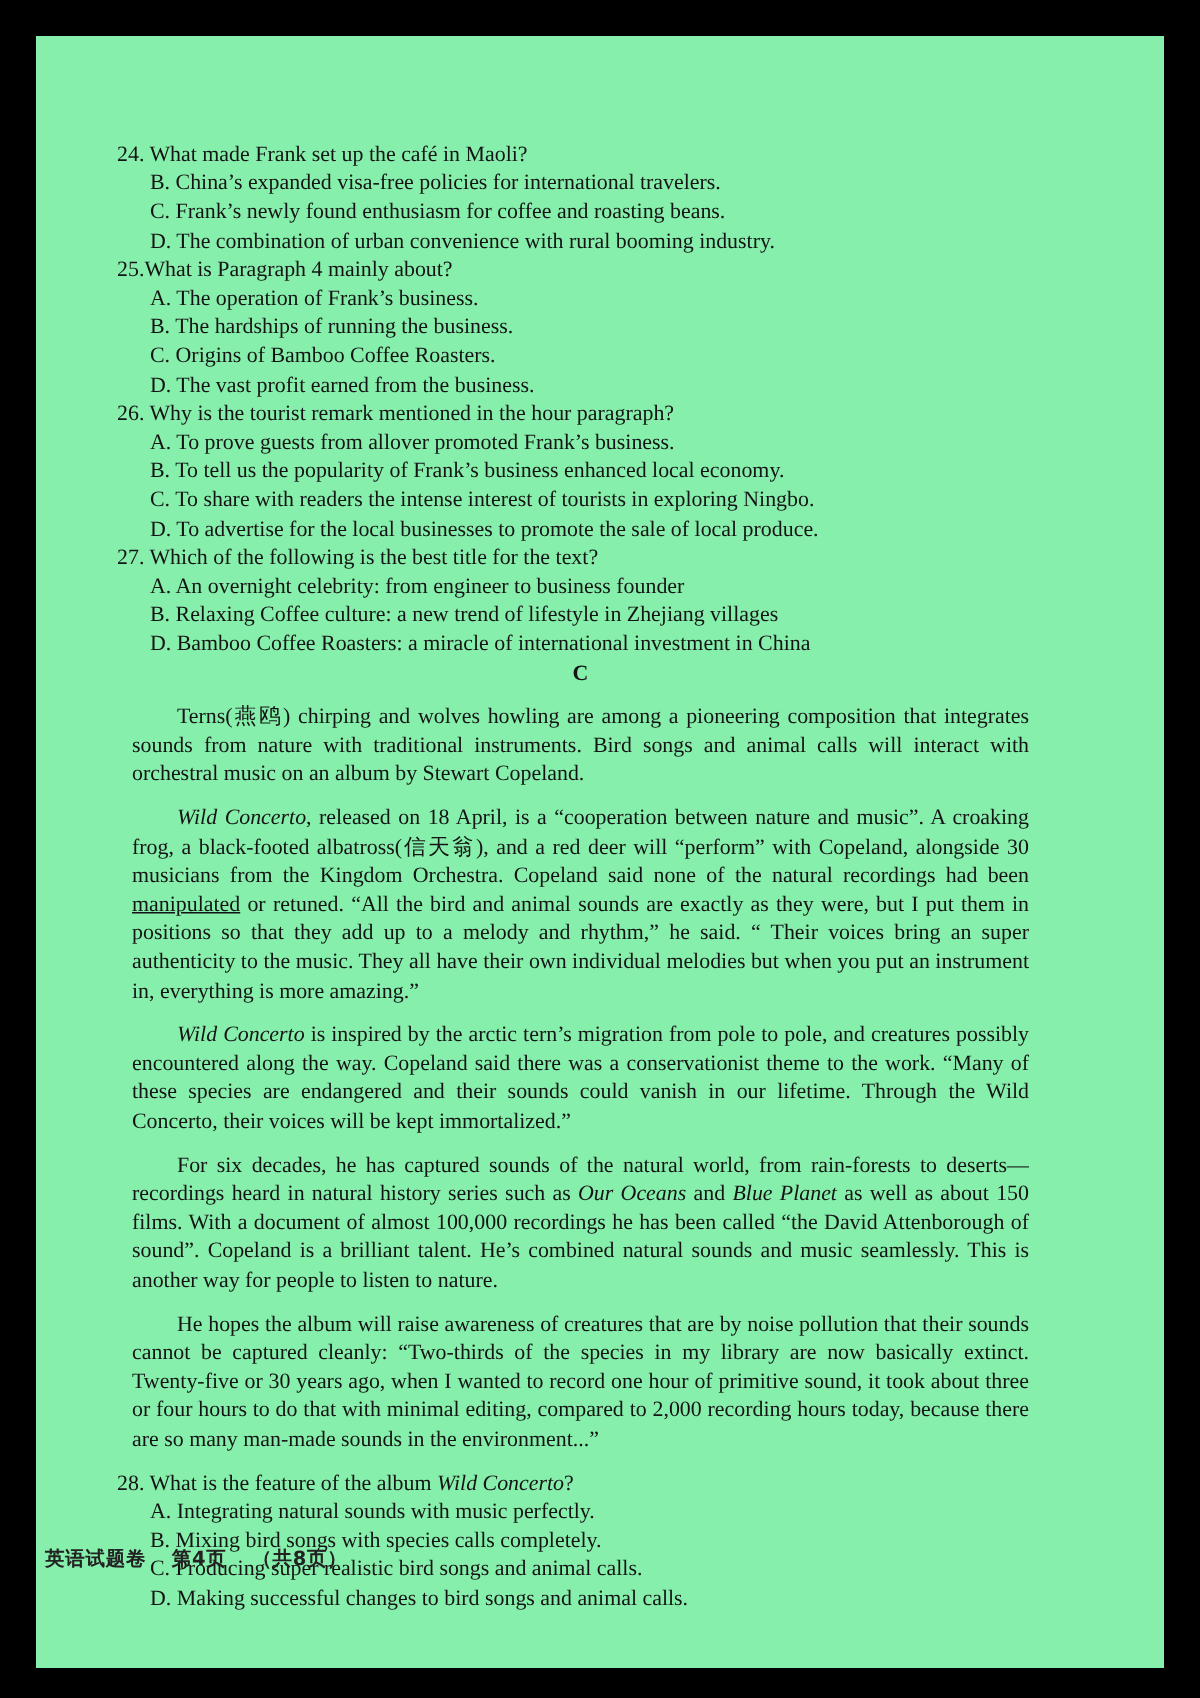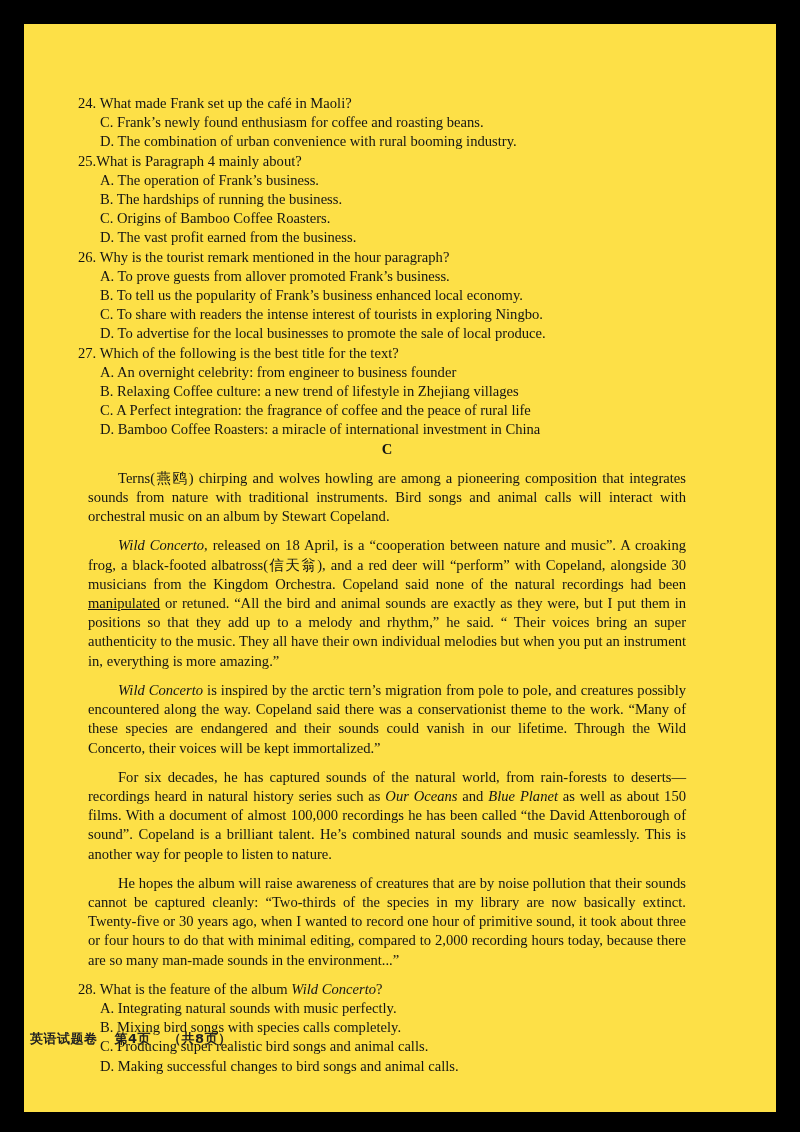--- a/index.html
+++ b/index.html
@@ -4,21 +4,21 @@
 <style>
   html, body { margin: 0; padding: 0; }
   body {
     width: 800px; height: 1132px; background: #000;
     position: relative; overflow: hidden;
     font-family: "Liberation Serif", "DejaVu Serif", serif;
     color: #141414;
   }
   .page {
     position: absolute; left: 24px; top: 24px;
-    width: 752px; height: 1088px; background: #fde047;
+    width: 752px; height: 1088px; background: #86efac;
   }
   .content {
     position: absolute; left: 54px; top: 70px; width: 618px;
     font-size: 14.6px; line-height: 19.2px;
   }
   .q { margin: 0; }
   .opt { margin: 0; padding-left: 22px; }
   .opt-row { display: flex; padding-left: 22px; flex-direction: column; }
   .opt-row .col { width: 312px; }
   .sec { text-align: center; font-weight: bold; margin: 0; }
@@ -32,20 +32,21 @@
   .footer span { margin: 0 6px; }
 </style>
 </head>
 <body>
 
 <div class="page">
   <div class="content">
 
     <div>
       <p class="q"><span>24.</span> <span>What made Frank set up the café in Maoli?</span></p>
+      <p class="opt">B. China’s expanded visa-free policies for international travelers.</p>
       <p class="opt">C. Frank’s newly found enthusiasm for coffee and roasting beans.</p>
       <p class="opt">D. The combination of urban convenience with rural booming industry.</p>
     </div>
 
     <div>
       <p class="q"><span>25.</span><span>What is Paragraph 4 mainly about?</span></p>
       <div class="opt-row">
         <span class="col">A. The operation of Frank’s business.</span>
         <span class="col">B. The hardships of running the business.</span>
       </div>
@@ -60,21 +61,20 @@
       <p class="opt">A. To prove guests from allover promoted Frank’s business.</p>
       <p class="opt">B. To tell us the popularity of Frank’s business enhanced local economy.</p>
       <p class="opt">C. To share with readers the intense interest of tourists in exploring Ningbo.</p>
       <p class="opt">D. To advertise for the local businesses to promote the sale of local produce.</p>
     </div>
 
     <div>
       <p class="q"><span>27.</span> <span>Which of the following is the best title for the text?</span></p>
       <p class="opt">A. An overnight celebrity: from engineer to business founder</p>
       <p class="opt">B. Relaxing Coffee culture: a new trend of lifestyle in Zhejiang villages</p>
-      <p class="opt">C. A Perfect integration: the fragrance of coffee and the peace of rural life</p>
       <p class="opt">D. Bamboo Coffee Roasters: a miracle of international investment in China</p>
     </div>
 
     <p class="sec">C</p>
 
     <div>
       <p class="para">Terns(燕鸥) chirping and wolves howling are among a pioneering composition that integrates sounds from nature with traditional instruments. Bird songs and animal calls will interact with orchestral music on an album by Stewart Copeland.</p>
       <p class="para"><i>Wild Concerto</i><span>, released on 18 April, is a “cooperation between nature and music”. A croaking frog, a black-footed albatross(信天翁), and a red deer will “perform” with Copeland, alongside 30 musicians from the Kingdom Orchestra. Copeland said none of the natural recordings had been </span><span class="u">manipulated</span><span> or retuned. “All the bird and animal sounds are exactly as they were, but I put them in positions so that they add up to a melody and rhythm,” he said. “ Their voices bring an super authenticity to the music. They all have their own individual melodies but when you put an instrument in, everything is more amazing.”</span></p>
       <p class="para"><i>Wild Concerto</i><span> is inspired by the arctic tern’s migration from pole to pole, and creatures possibly encountered along the way. Copeland said there was a conservationist theme to the work. “Many of these species are endangered and their sounds could vanish in our lifetime. Through the Wild Concerto, their voices will be kept immortalized.”</span></p>
       <p class="para"><span>For six decades, he has captured sounds of the natural world, from rain-forests to deserts—recordings heard in natural history series such as </span><i>Our Oceans</i><span> and </span><i>Blue Planet</i><span> as well as about 150 films. With a document of almost 100,000 recordings he has been called “the David Attenborough of sound”. Copeland is a brilliant talent. He’s combined natural sounds and music seamlessly. This is another way for people to listen to nature.</span></p>

